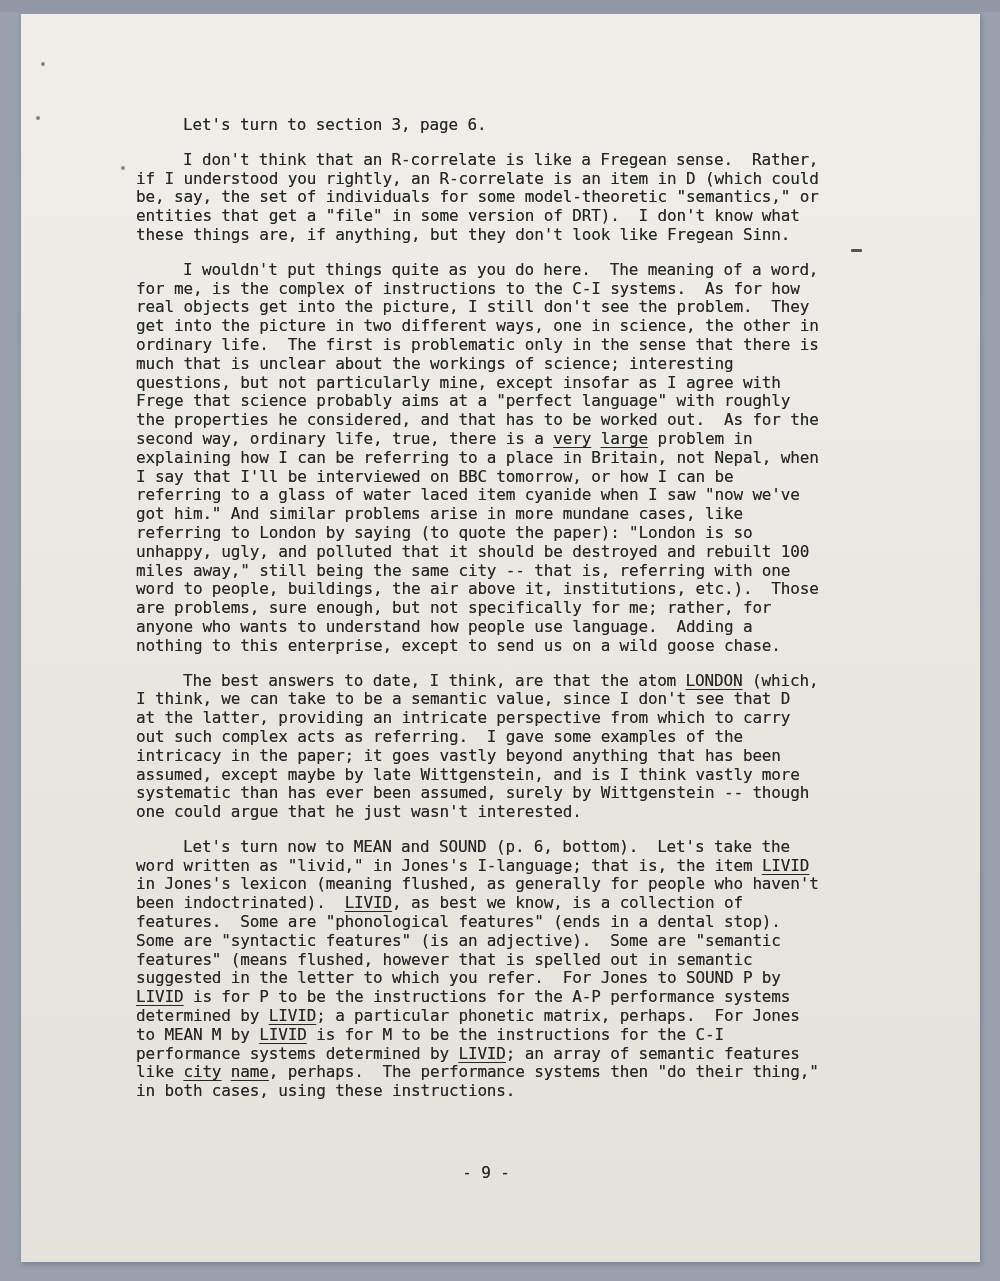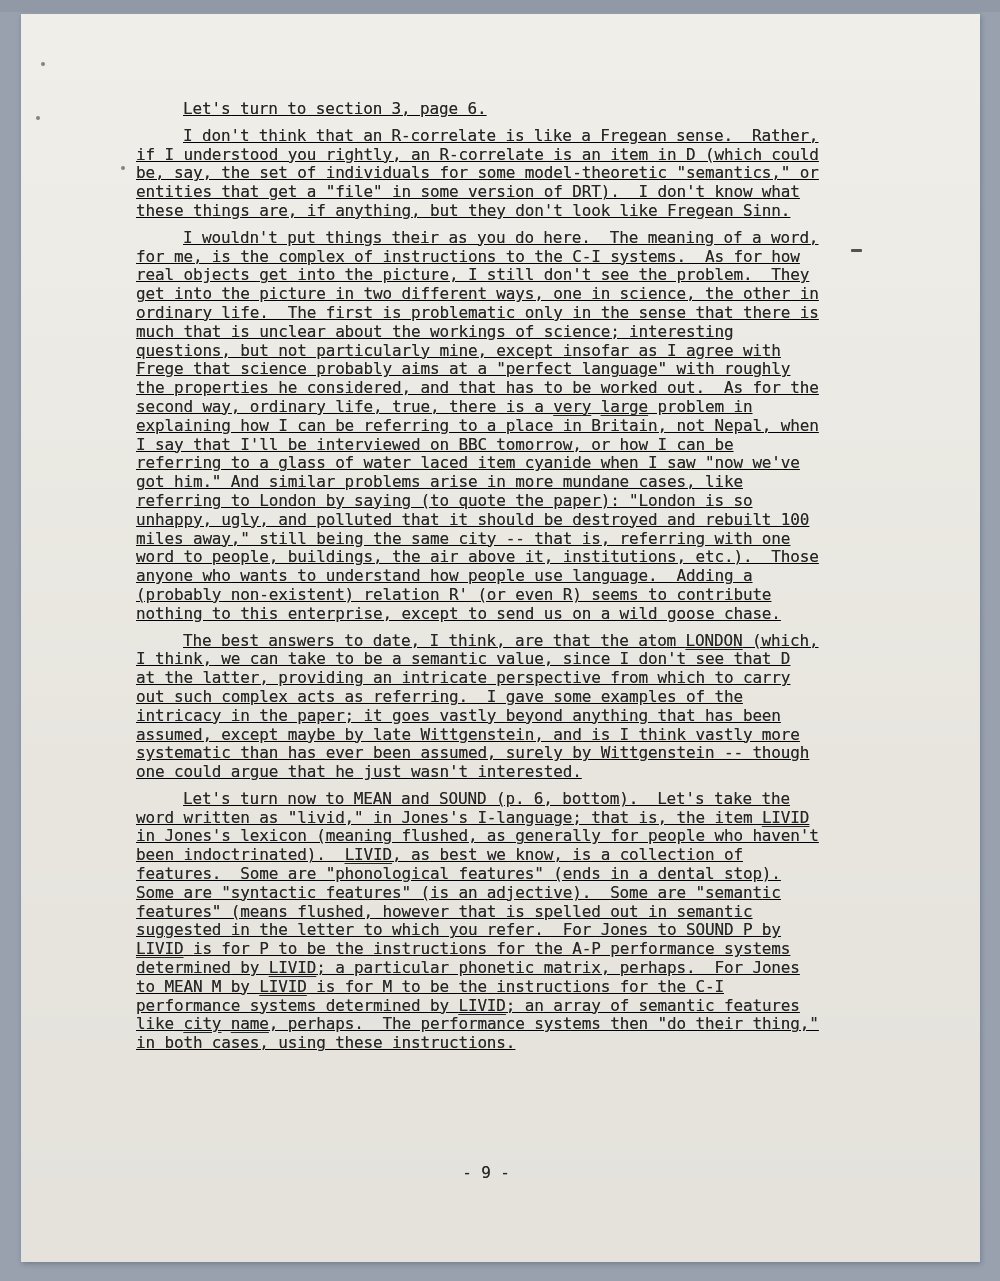--- a/index.html
+++ b/index.html
@@ -12,21 +12,21 @@
     content:"";position:absolute;left:0;top:0;width:100%;height:12px;
     background:rgba(60,70,90,0.08);
   }
   .paper{
     position:absolute;left:21px;top:14px;width:959px;height:1248px;
     background:var(--paper,#ebe9e2);
     background-image:linear-gradient(180deg, rgba(255,255,255,0.25), rgba(0,0,0,0.015) 60%, rgba(0,0,0,0.03));
     box-shadow:1px 2px 5px rgba(30,40,60,0.28);
   }
   .page-text{position:absolute;left:115px;top:86px;width:712px;}
-  .paragraph{margin:0 0 8px 0;text-decoration:underline;}
+  .paragraph{margin:16px 0 8px 0;}
   .line{
     white-space:pre;
     font-family:"DejaVu Sans Mono","Liberation Mono",monospace;
     font-size:16px;line-height:18.8px;letter-spacing:-0.15px;
     color:var(--ink,#262626);
     text-shadow:0 0 0.5px rgba(30,30,30,0.55);
   }
   .line.first{padding-left:47px;}
   .u{text-decoration:underline;text-underline-offset:3px;text-decoration-thickness:1.2px;}
   .page-number{
@@ -50,40 +50,40 @@
           <div class="line first"><span>Let's turn to section 3, page 6.</span></div>
         </div>
         <div class="paragraph">
           <div class="line first"><span>I don't think that an R-correlate is like a Fregean sense.  Rather,</span></div>
           <div class="line"><span>if I understood you rightly, an R-correlate is an item in D (which could</span></div>
           <div class="line"><span>be, say, the set of individuals for some model-theoretic "semantics," or</span></div>
           <div class="line"><span>entities that get a "file" in some version of DRT).  I don't know what</span></div>
           <div class="line"><span>these things are, if anything, but they don't look like Fregean Sinn.</span></div>
         </div>
         <div class="paragraph">
-          <div class="line first"><span>I wouldn't put things their as you do here.  The meaning of a word,</span></div>
+          <div class="line first"><span>I wouldn't put things quite as you do here.  The meaning of a word,</span></div>
           <div class="line"><span>for me, is the complex of instructions to the C-I systems.  As for how</span></div>
           <div class="line"><span>real objects get into the picture, I still don't see the problem.  They</span></div>
           <div class="line"><span>get into the picture in two different ways, one in science, the other in</span></div>
           <div class="line"><span>ordinary life.  The first is problematic only in the sense that there is</span></div>
           <div class="line"><span>much that is unclear about the workings of science; interesting</span></div>
           <div class="line"><span>questions, but not particularly mine, except insofar as I agree with</span></div>
           <div class="line"><span>Frege that science probably aims at a "perfect language" with roughly</span></div>
           <div class="line"><span>the properties he considered, and that has to be worked out.  As for the</span></div>
           <div class="line"><span>second way, ordinary life, true, there is a </span><span class="u">very</span><span> </span><span class="u">large</span><span> problem in</span></div>
           <div class="line"><span>explaining how I can be referring to a place in Britain, not Nepal, when</span></div>
           <div class="line"><span>I say that I'll be interviewed on BBC tomorrow, or how I can be</span></div>
           <div class="line"><span>referring to a glass of water laced item cyanide when I saw "now we've</span></div>
           <div class="line"><span>got him." And similar problems arise in more mundane cases, like</span></div>
           <div class="line"><span>referring to London by saying (to quote the paper): "London is so</span></div>
           <div class="line"><span>unhappy, ugly, and polluted that it should be destroyed and rebuilt 100</span></div>
           <div class="line"><span>miles away," still being the same city -- that is, referring with one</span></div>
           <div class="line"><span>word to people, buildings, the air above it, institutions, etc.).  Those</span></div>
+          <div class="line"><span>are problems, sure enough, but not specifically for me; rather, for</span></div>
           <div class="line"><span>anyone who wants to understand how people use language.  Adding a</span></div>
-          <div class="line"><span>(probably non-existent) relation R' (or even R) seems to contribute</span></div>
           <div class="line"><span>nothing to this enterprise, except to send us on a wild goose chase.</span></div>
         </div>
         <div class="paragraph">
           <div class="line first"><span>The best answers to date, I think, are that the atom </span><span class="u">LONDON</span><span> (which,</span></div>
           <div class="line"><span>I think, we can take to be a semantic value, since I don't see that D</span></div>
           <div class="line"><span>at the latter, providing an intricate perspective from which to carry</span></div>
           <div class="line"><span>out such complex acts as referring.  I gave some examples of the</span></div>
           <div class="line"><span>intricacy in the paper; it goes vastly beyond anything that has been</span></div>
           <div class="line"><span>assumed, except maybe by late Wittgenstein, and is I think vastly more</span></div>
           <div class="line"><span>systematic than has ever been assumed, surely by Wittgenstein -- though</span></div>

